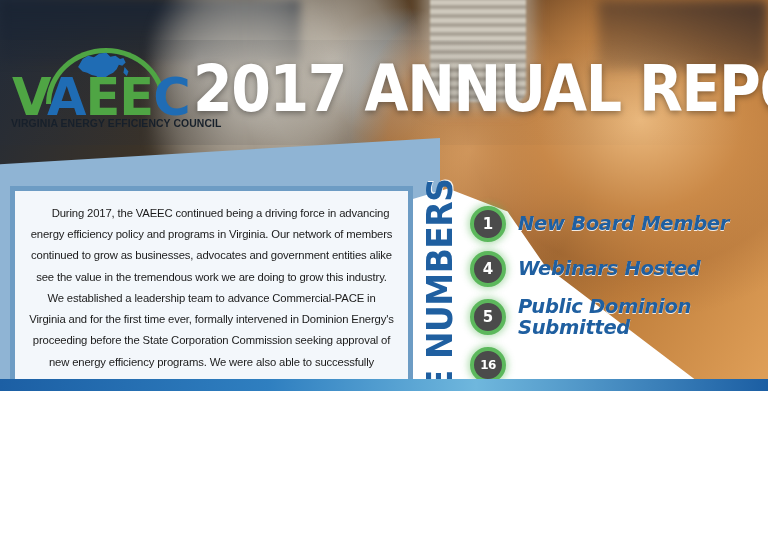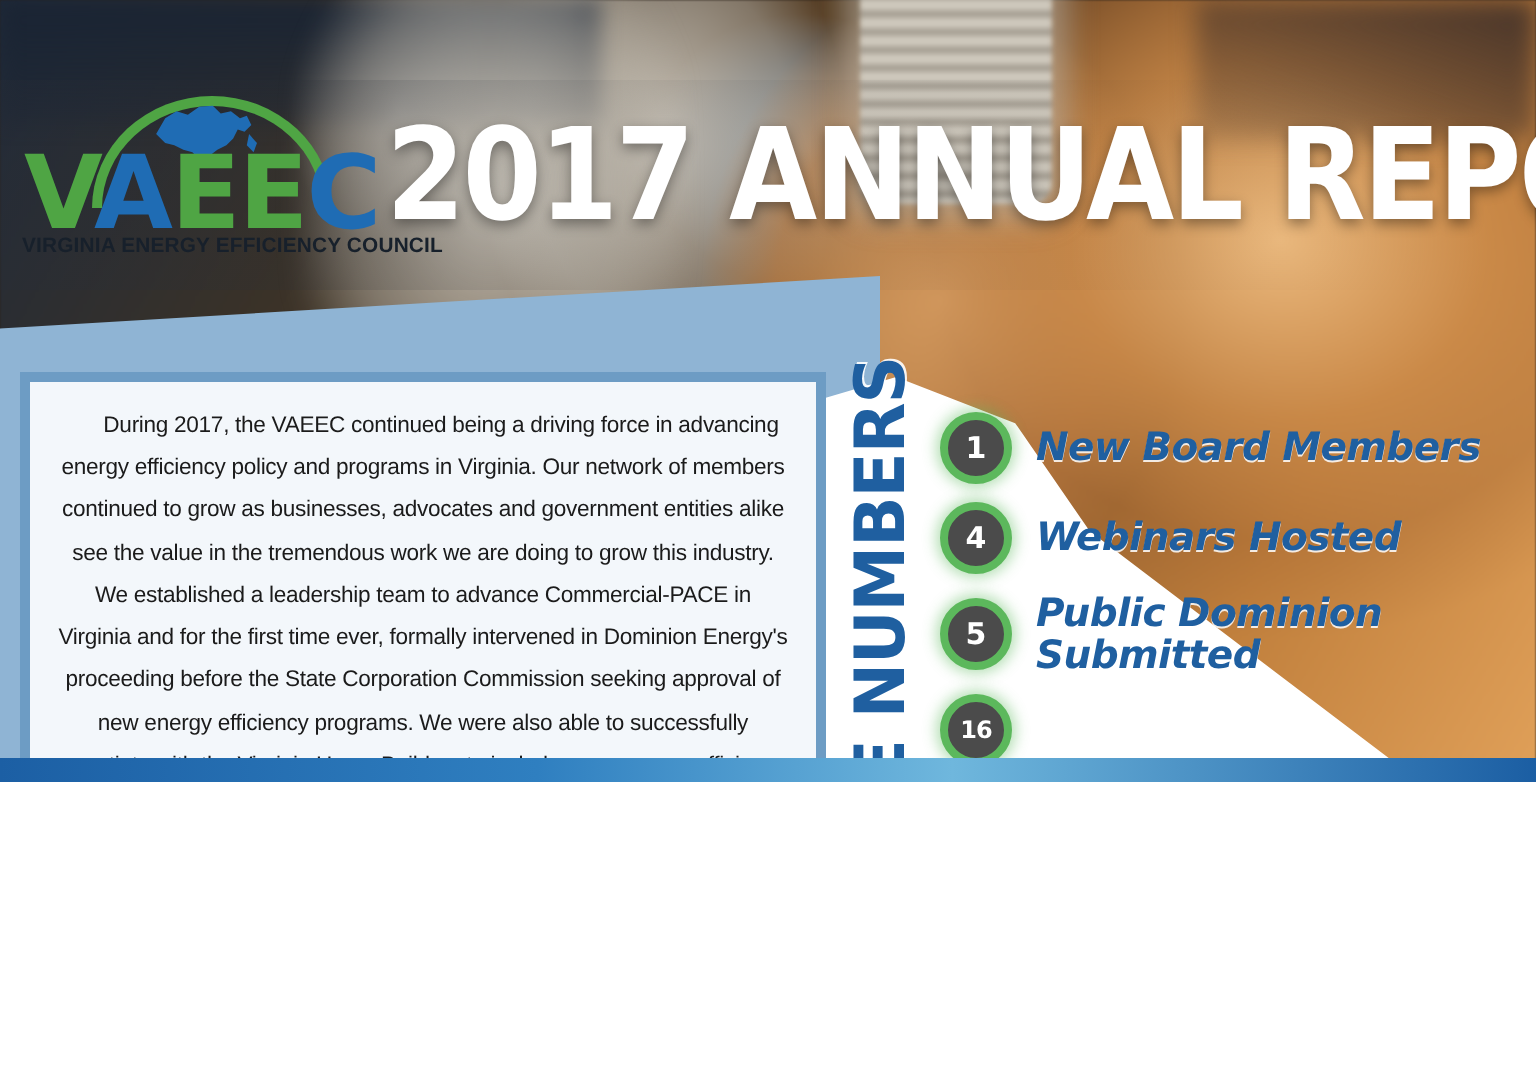--- a/index.html
+++ b/index.html
@@ -279,21 +279,21 @@
   </div>
 
   <div class="bytn-wrap">
     <div class="bytn">BY THE NUMBERS</div>
   </div>
 
   <div class="numbers">
 
     <div class="num-row">
       <div class="badge">1</div>
-      <div class="num-label">New Board Members</div>
+      <div class="num-label">New Board Member</div>
     </div>
 
     <div class="num-row">
       <div class="badge">4</div>
       <div class="num-label">Webinars Hosted</div>
     </div>
 
     <div class="num-row">
       <div class="badge">5</div>
       <div class="num-label">Public Dominion Submitted</div>

